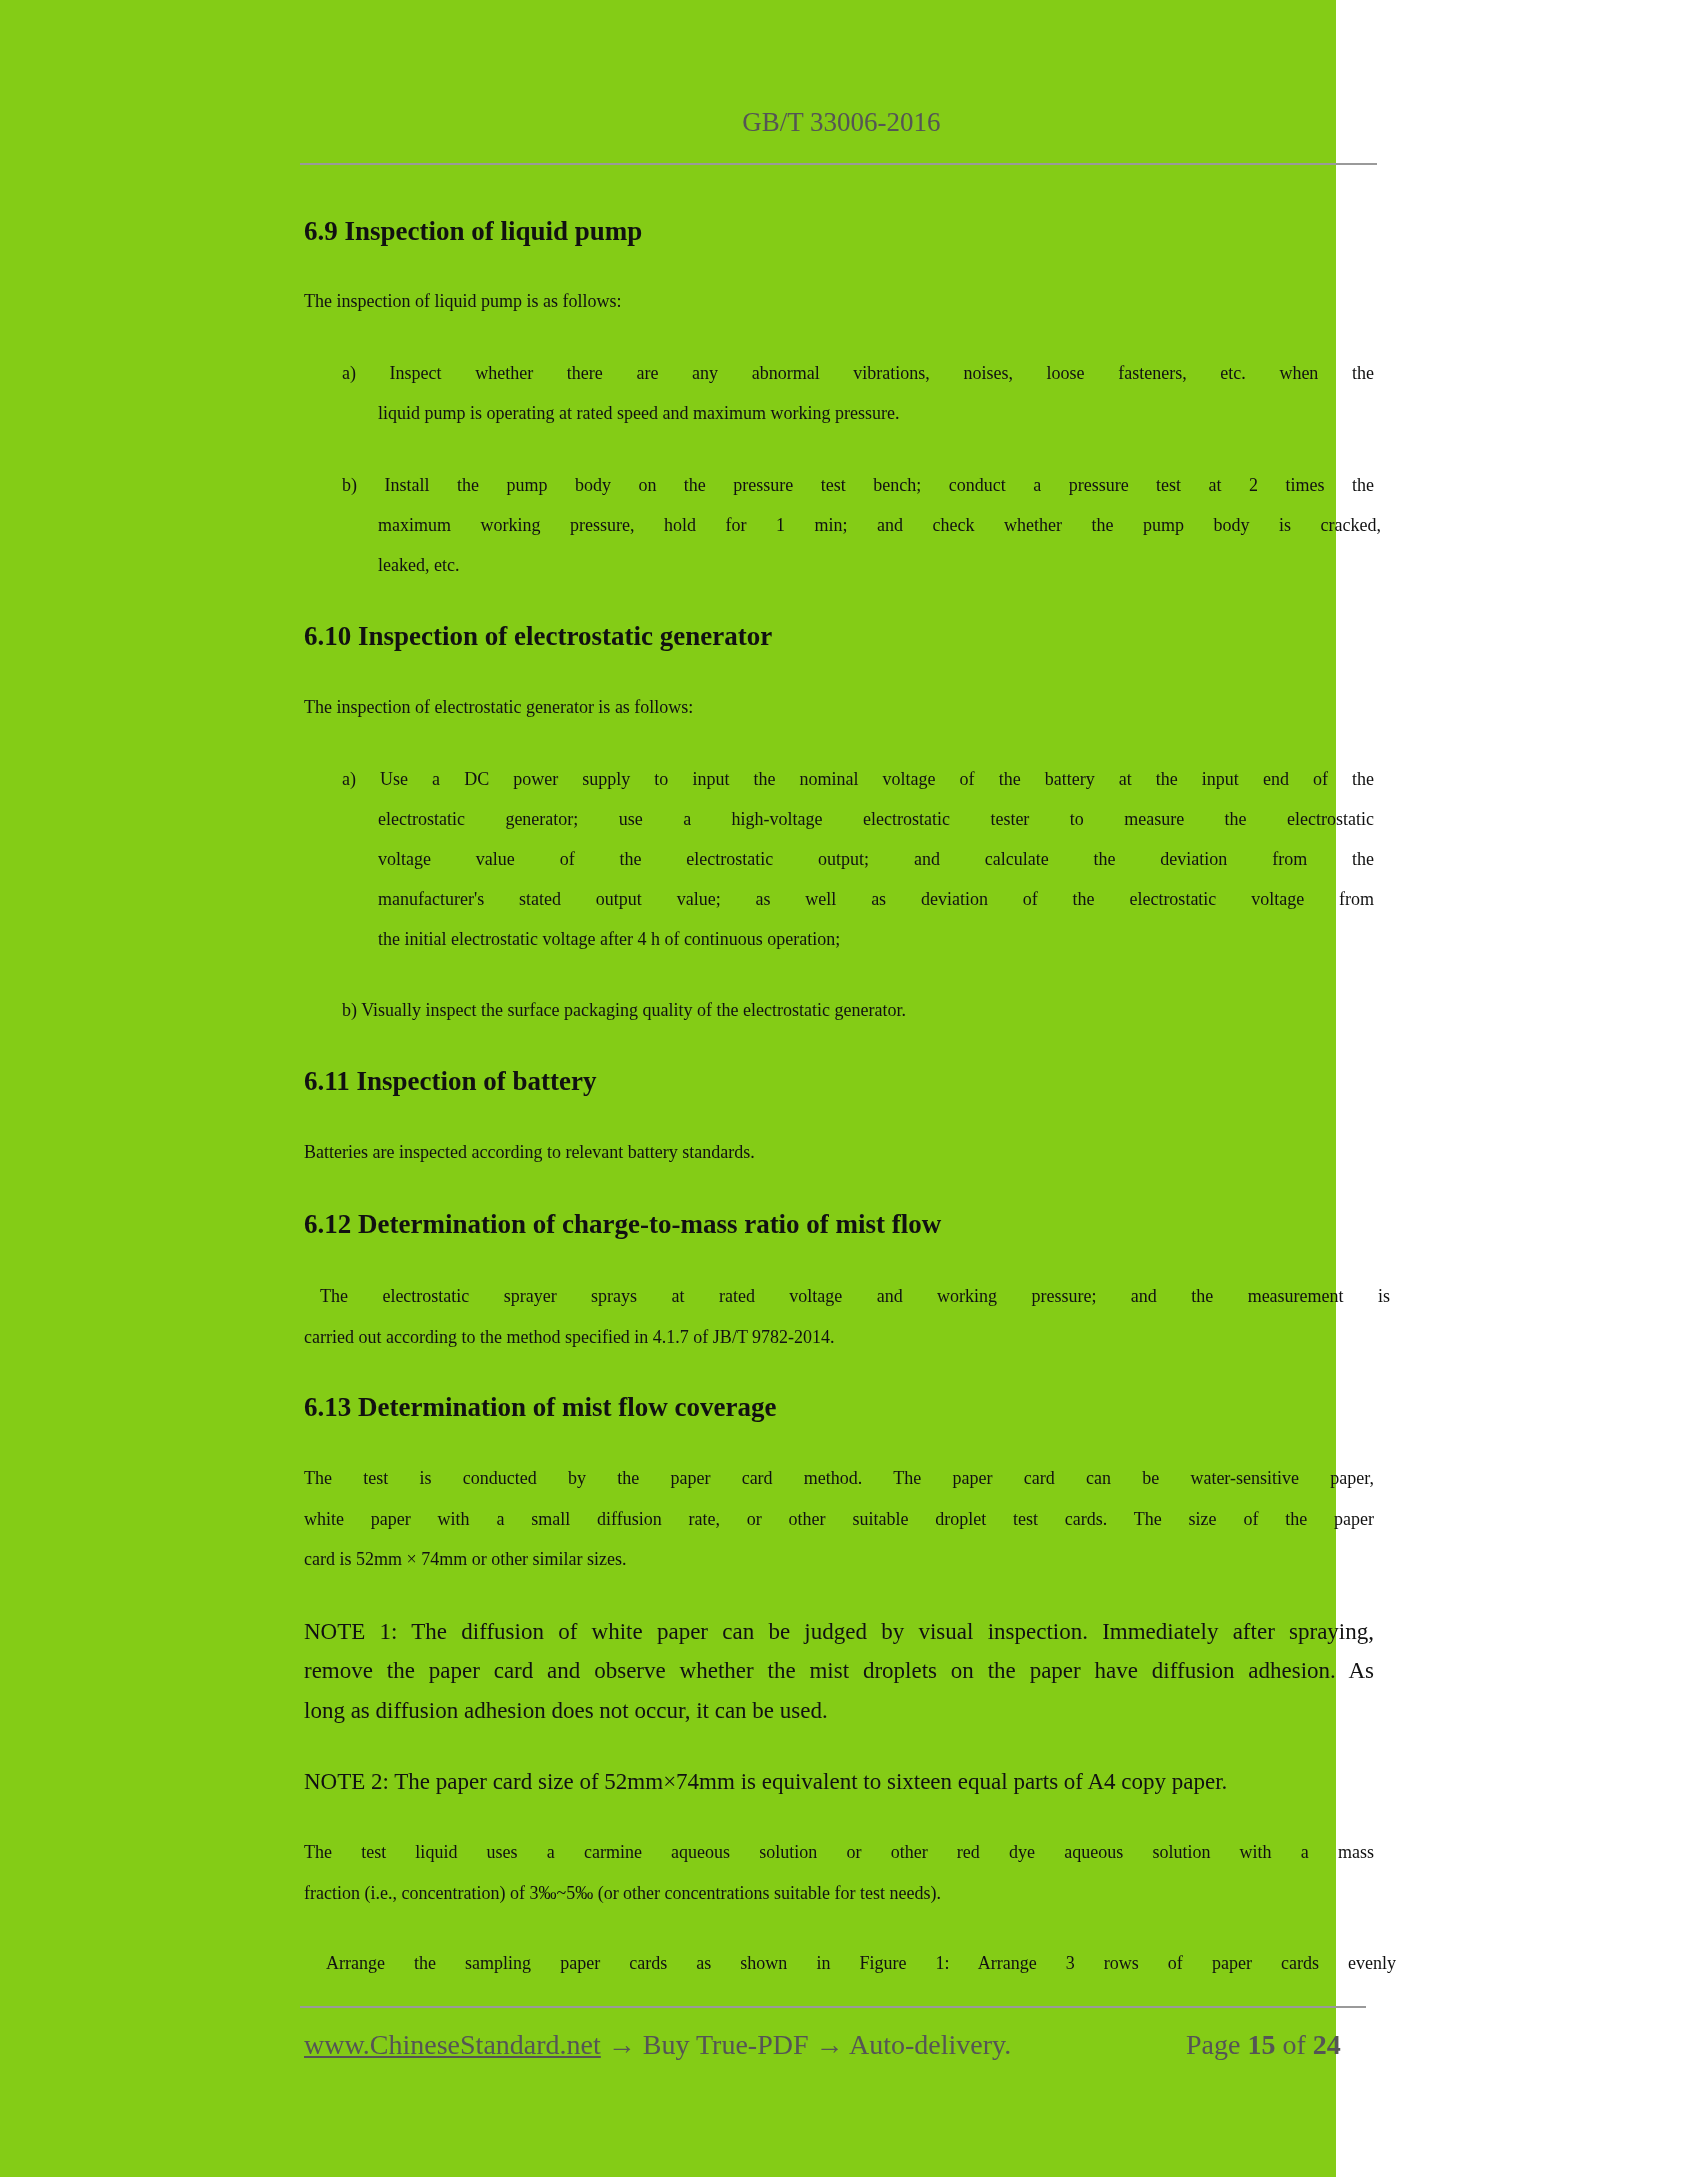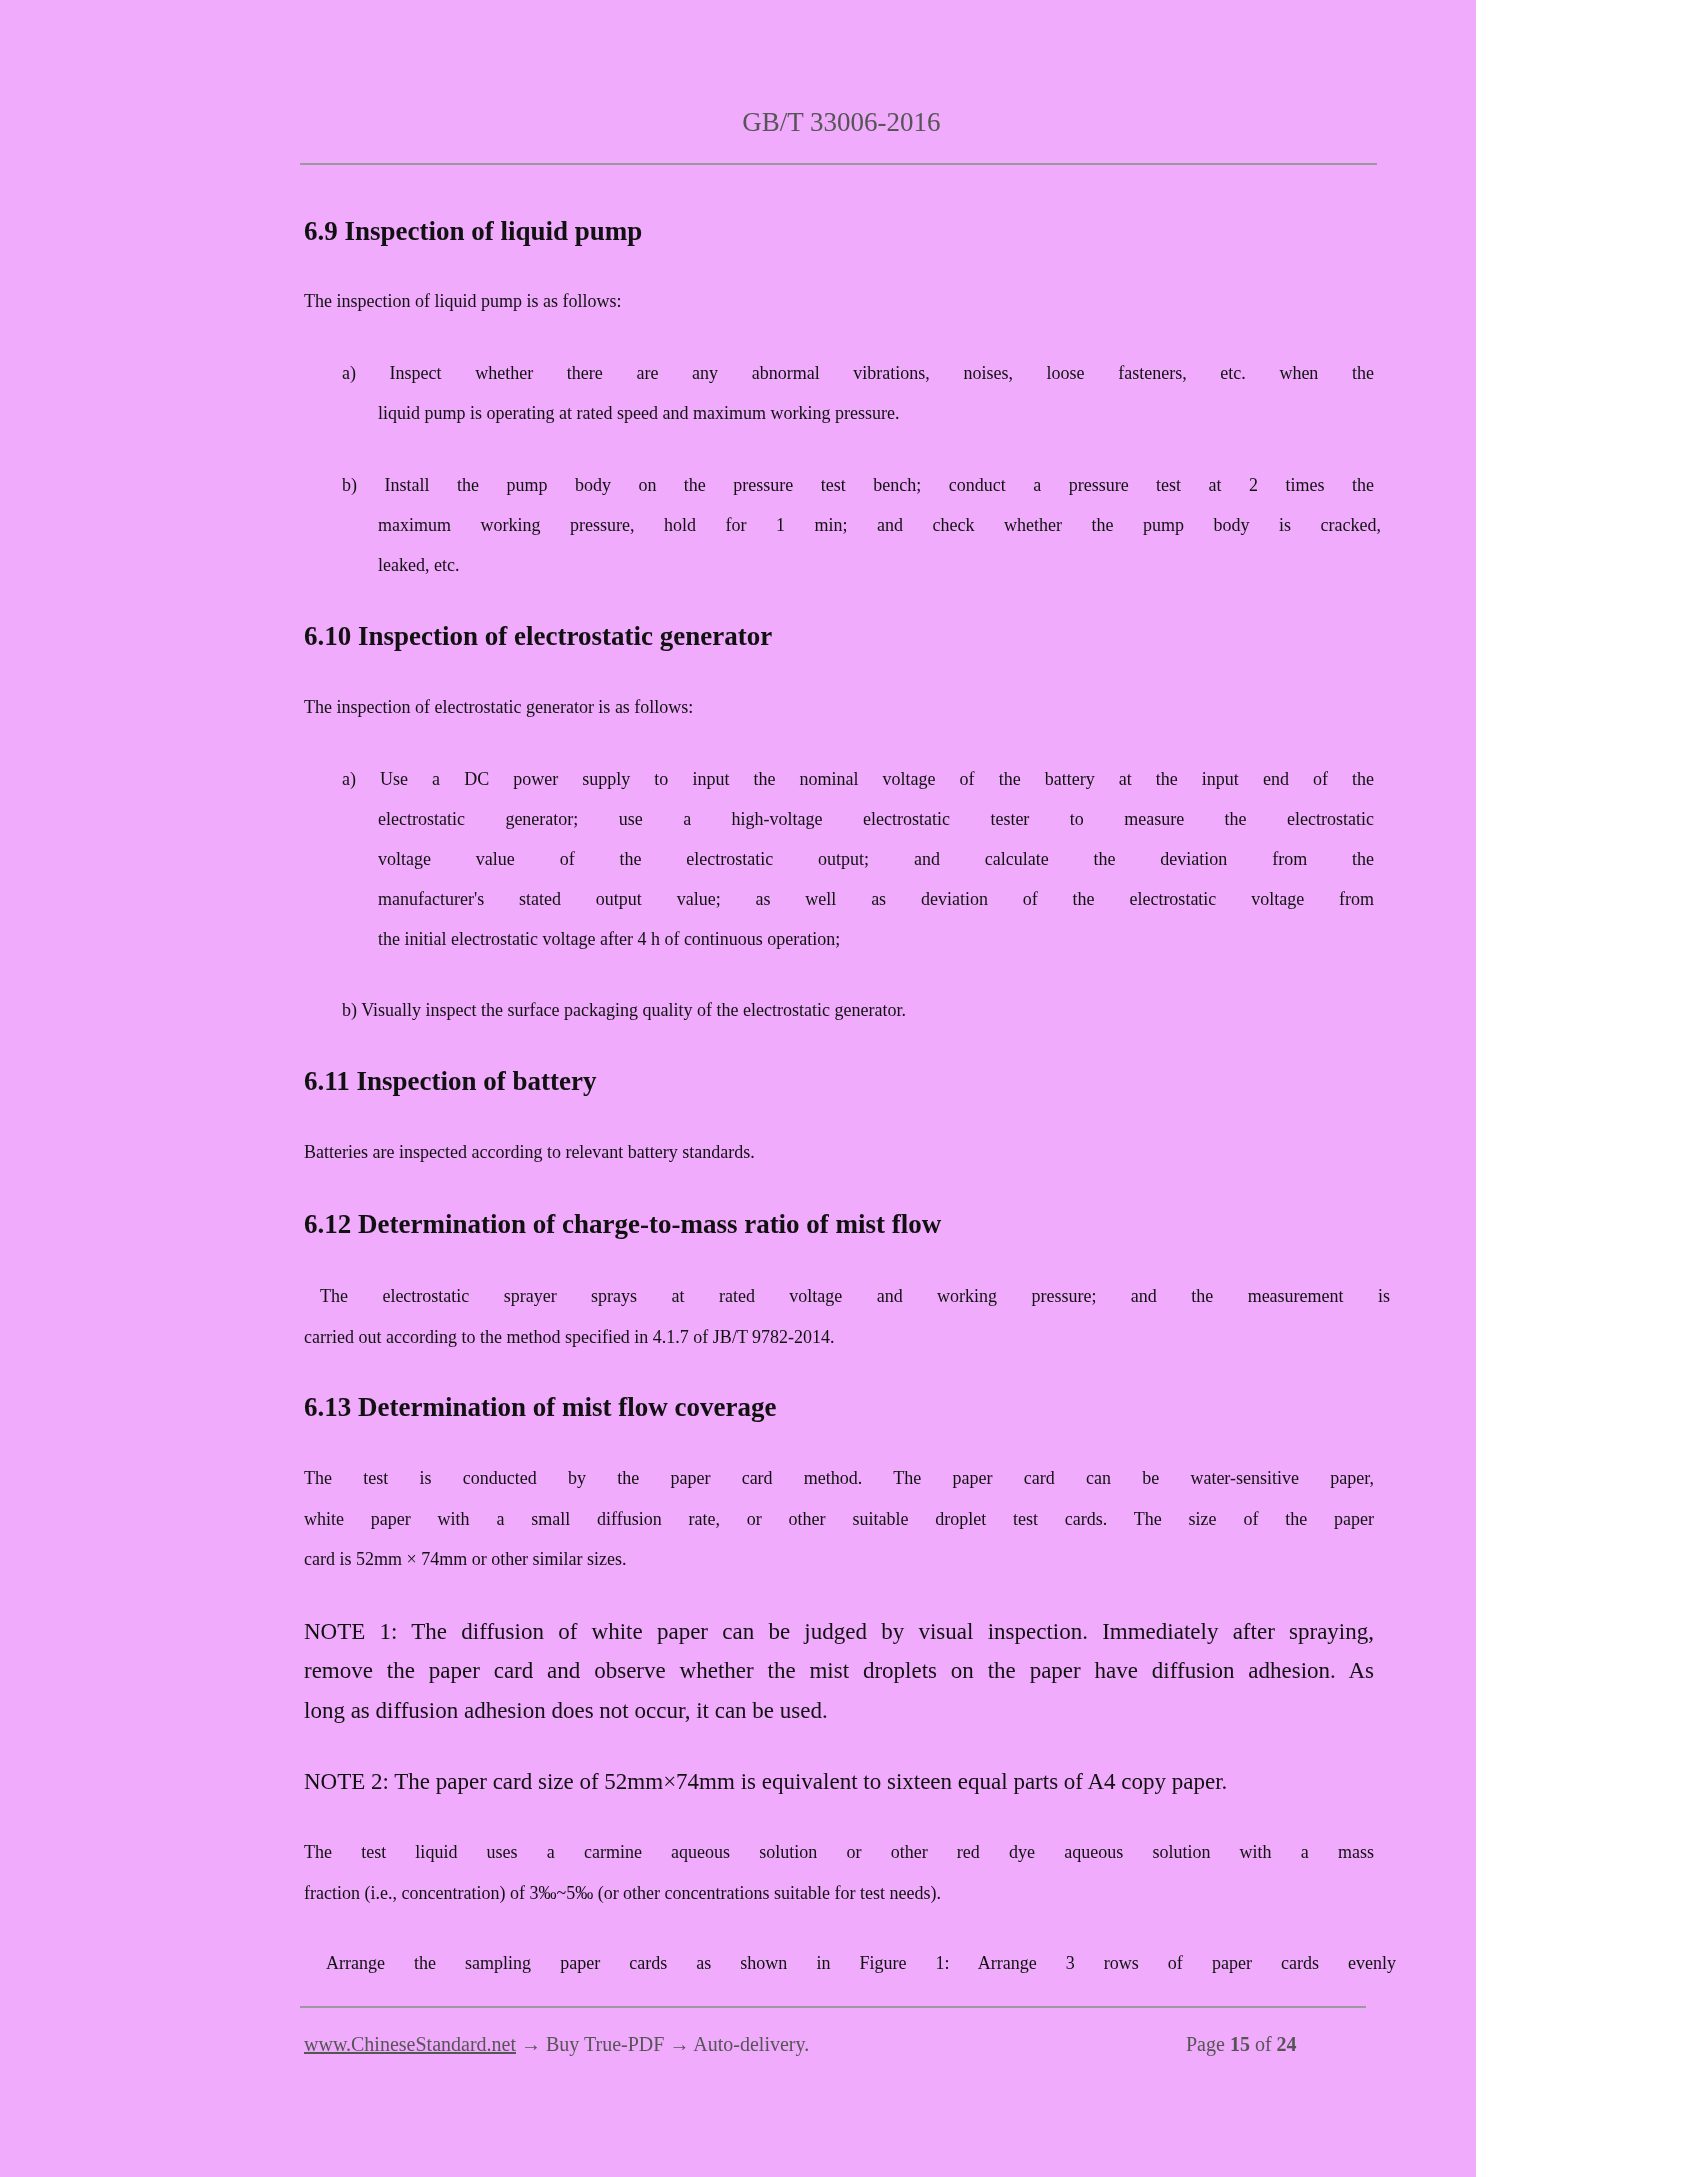--- a/index.html
+++ b/index.html
@@ -1,26 +1,26 @@
 <!DOCTYPE html>
 <html style="font-size:14px"><head>
 <meta charset="utf-8">
 <style>
   html, body { margin: 0; padding: 0; background: #ffffff; }
   body { width: 1683px; height: 2177px; position: relative; overflow: hidden;
          font-family: "Liberation Serif", "DejaVu Serif", serif; color: #111; }
-  .page { position: absolute; left: 0; top: 0; width: 1476px; height: 2177px; background: #f0abfc; }
+  .page { position: absolute; left: 0; top: 0; width: 1336px; height: 2177px; background: #84cc16; }
   .hdr-text { position: absolute; top: 107px; left: 0; width: 1683px; text-align: center;
               font-size: 27px; color: #555; }
   .rule { position: absolute; height: 1.7px; background: #9a9a9a; }
   .line { position: absolute; white-space: nowrap; font-size: 18px; line-height: 35px; }
   .just { text-align: justify; text-align-last: justify; white-space: normal; overflow: hidden; height: 35px; }
   .h { font-weight: bold; font-size: 27px; }
   .note { font-size: 23px; }
-  .footer { position: absolute; top: 2027px; font-size: 20px; color: #555; white-space: nowrap; line-height: 35px; }
+  .footer { position: absolute; top: 2027px; font-size: 28px; color: #555; white-space: nowrap; line-height: 35px; }
   .footer a { color: #555; text-decoration: underline; }
   .footer b { font-weight: bold; }
 </style>
 </head>
 <body>
 
 <div class="page">
 
   <div class="hdr-text">GB/T 33006-2016</div>
   <div class="rule" style="left:300px; top:163px; width:1077px;"></div>

